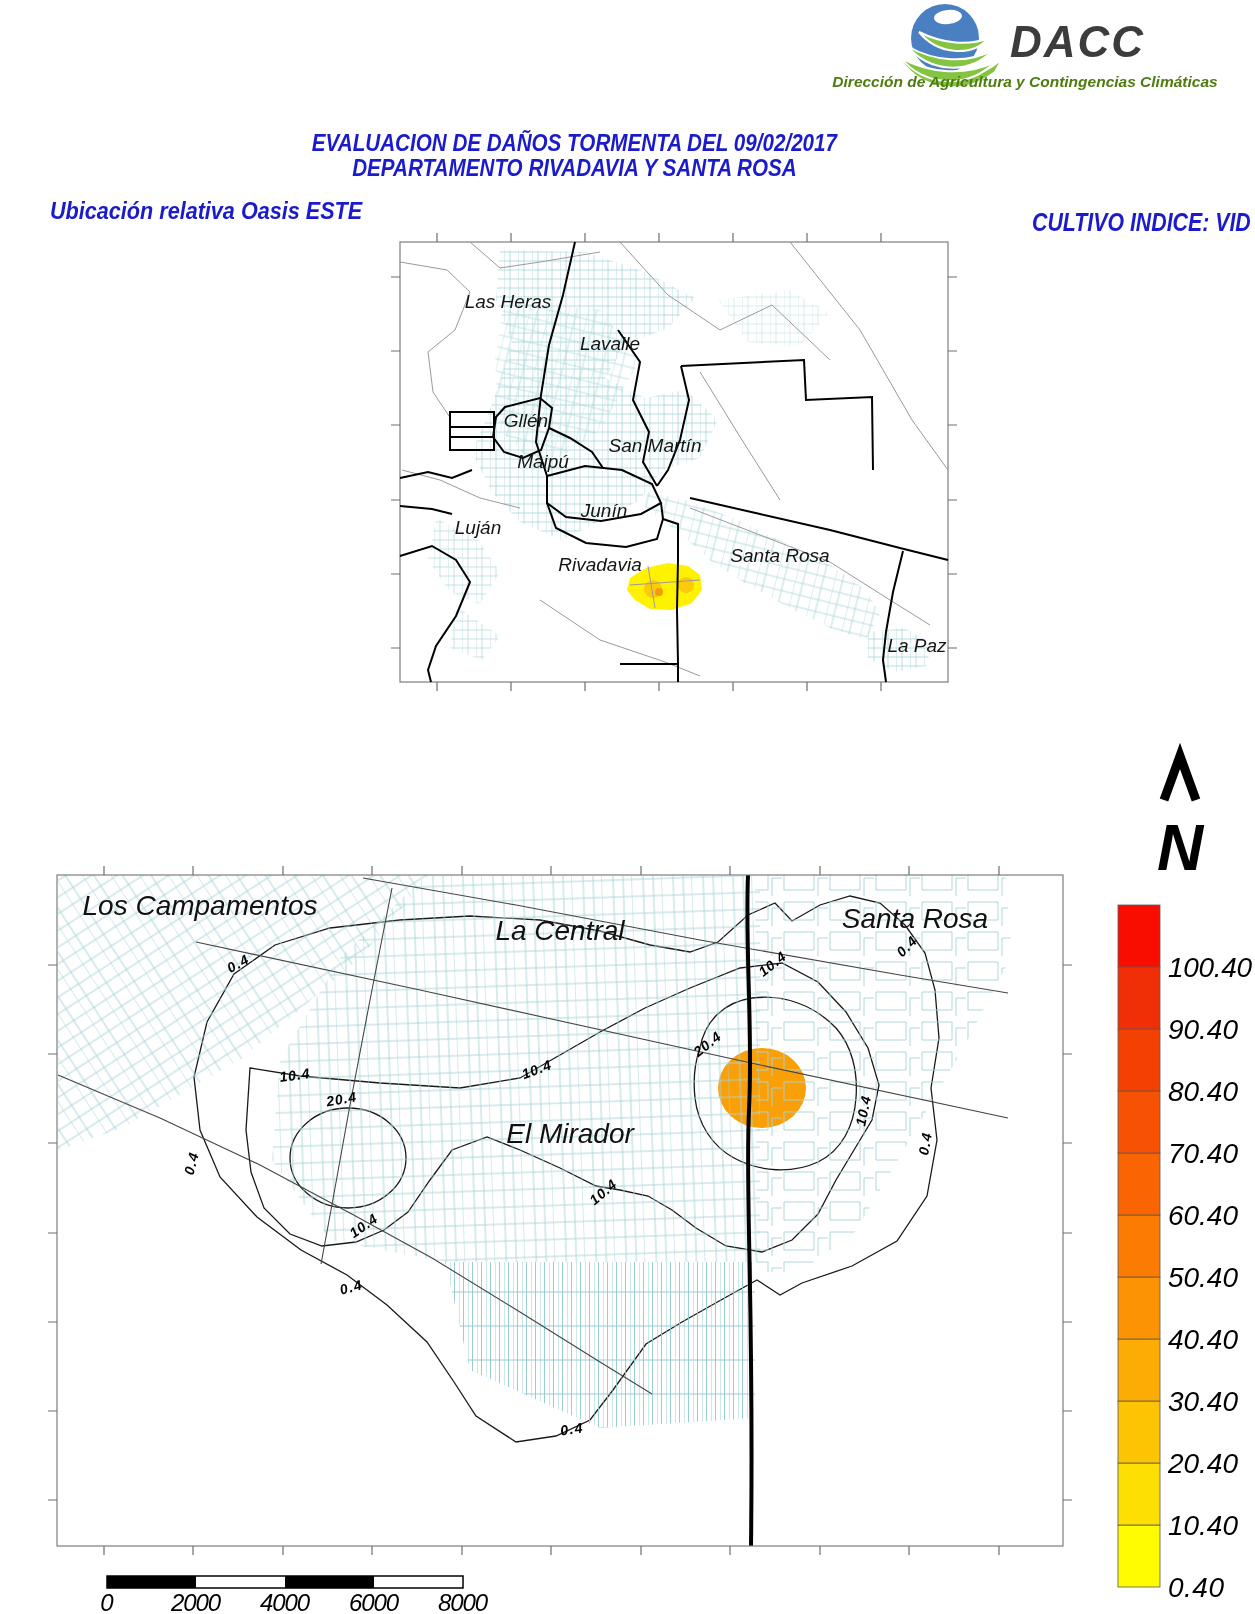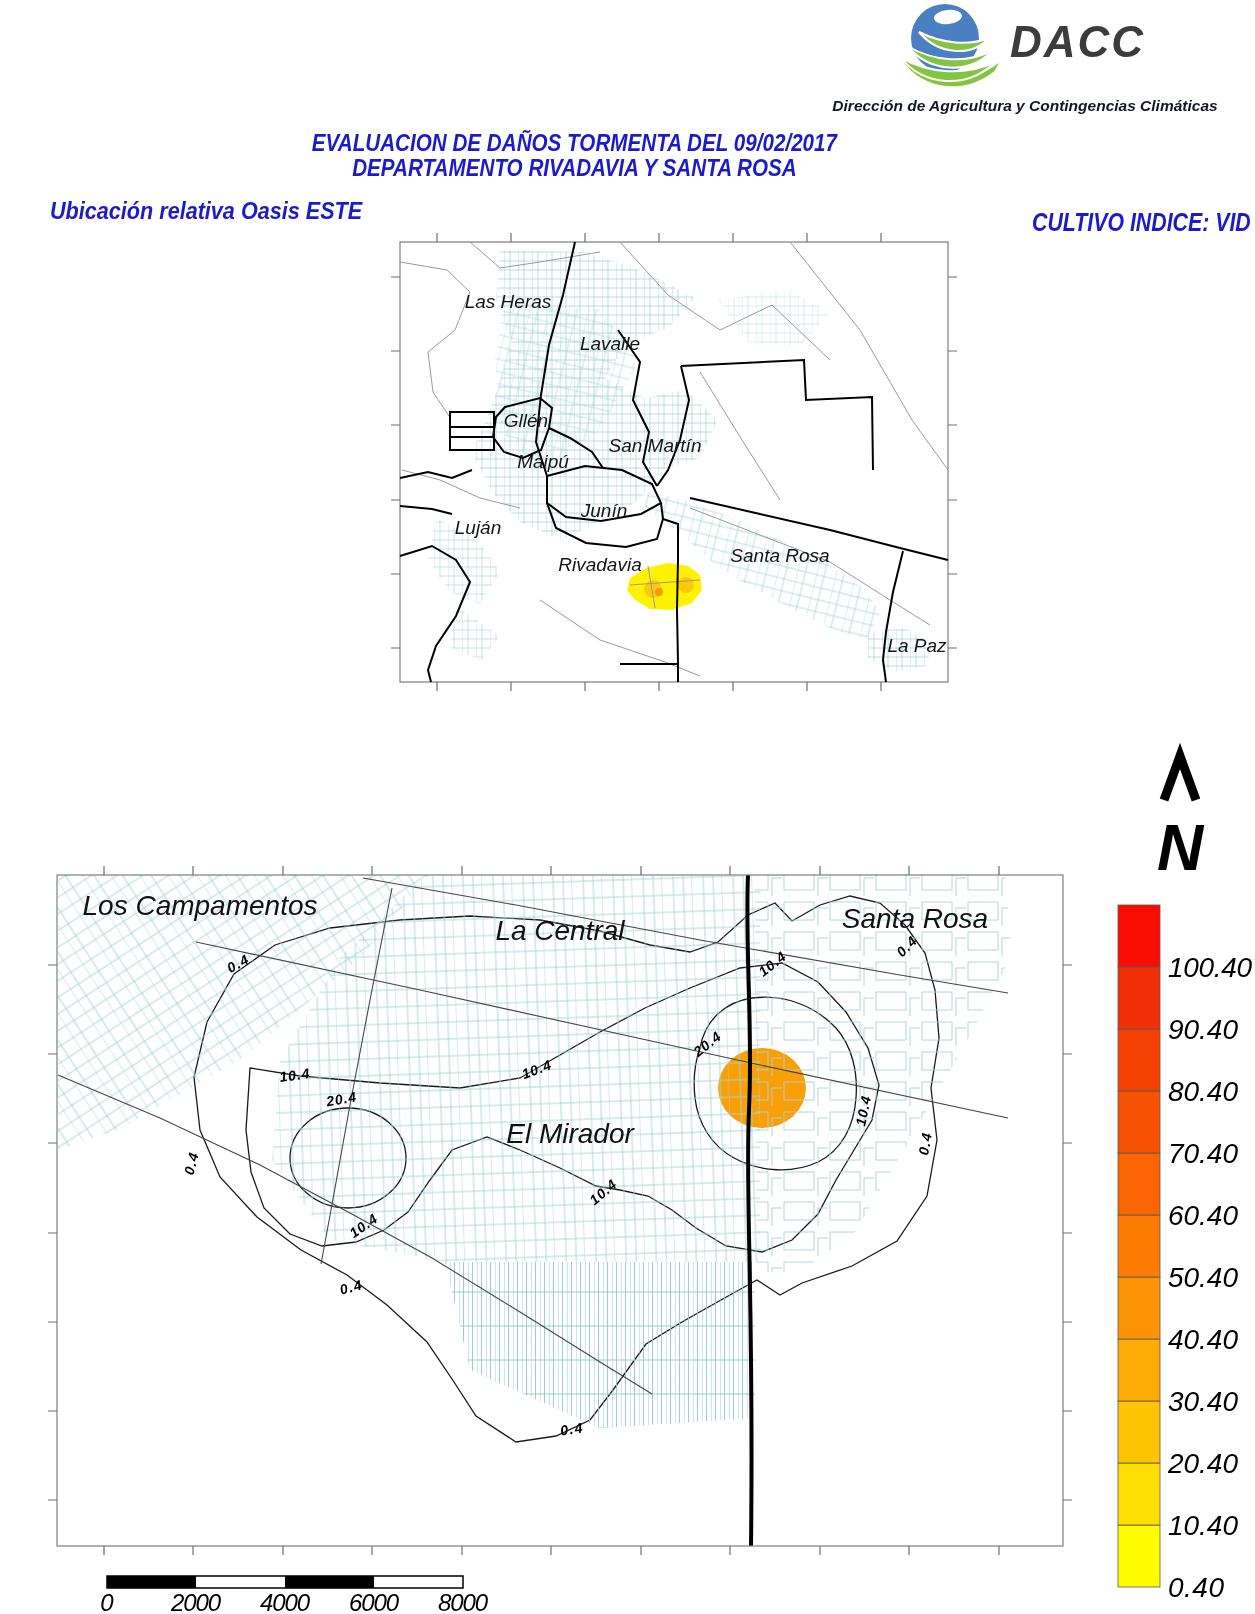--- a/index.html
+++ b/index.html
@@ -5,22 +5,22 @@
   html,body{margin:0;padding:0;background:#fff;}
   #page{position:relative;width:1255px;height:1614px;background:#fff;overflow:hidden;
         font-family:"Liberation Sans","DejaVu Sans",sans-serif;font-style:italic;}
   .blue{color:#1B1BCB;font-weight:bold;}
   #title-block{position:absolute;left:0;top:130px;width:1149px;text-align:center;line-height:25px;font-size:24px;}
   #title-block .tline{display:inline-block;transform:scaleX(0.86);transform-origin:center;white-space:nowrap;}
   #left-caption{position:absolute;left:50px;top:197px;font-size:24px;white-space:nowrap;
         transform:scaleX(0.90);transform-origin:left center;}
   #right-caption{position:absolute;right:4px;top:207px;font-size:26px;white-space:nowrap;
         transform:scaleX(0.82);transform-origin:right center;}
-  #logo-subtitle{position:absolute;left:800px;top:97px;width:450px;text-align:center;
-        font-size:15.5px;font-weight:bold;color:#0f172a;}
+  #logo-subtitle{position:absolute;left:800px;top:73px;width:450px;text-align:center;
+        font-size:15.5px;font-weight:bold;color:#4d7c0f;}
   svg{position:absolute;}
   svg text{font-family:"Liberation Sans","DejaVu Sans",sans-serif;}
   .dept-label{font-size:19px;fill:#151515;text-anchor:middle;}
   .place-label{font-size:28px;fill:#111;text-anchor:middle;}
   .cl{font-size:14px;font-weight:bold;fill:#000;text-anchor:middle;}
   .legend-label{font-size:28px;fill:#000;}
   .scale-label{font-size:24px;fill:#000;text-anchor:middle;}
   .frame{fill:none;stroke:#7e7e7e;stroke-width:1.2;}
   .tick{stroke:#6e6e6e;stroke-width:1.2;}
   .contour{fill:none;stroke:#1a1a1a;stroke-width:1.3;}

